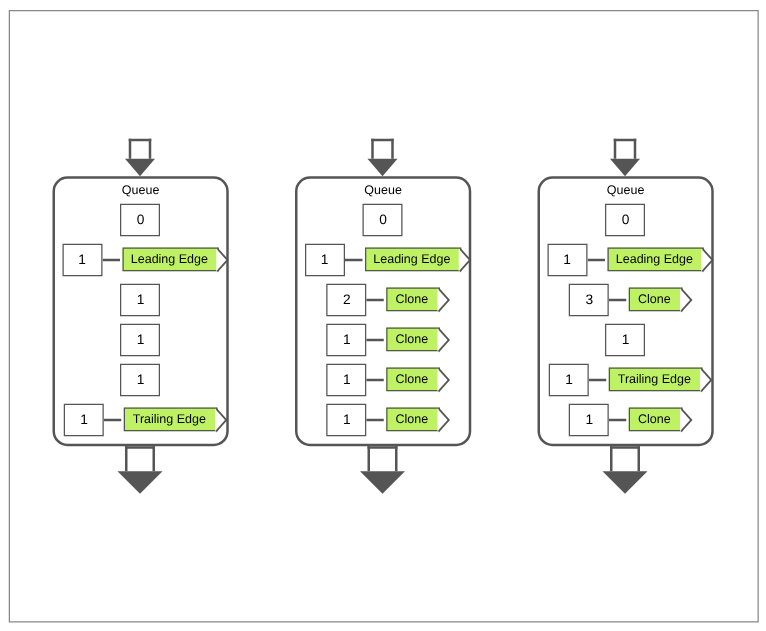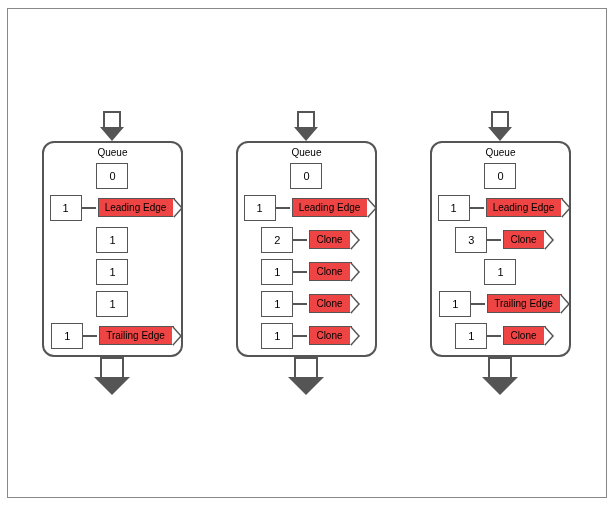--- a/index.html
+++ b/index.html
@@ -104,21 +104,21 @@
     .big-arrow-head {
       width: 0;
       height: 0;
       border-left: 18px solid transparent;
       border-right: 18px solid transparent;
       border-top: 18px solid #555;
     }
     
     .label-box {
       position: relative;
-      background: #ef4444;
+      background: #bef264;
       border: 1.5px solid #555;
       padding: 3px 8px 3px 6px;
       font-size: 10px;
       white-space: nowrap;
       margin-left: 2px;
     }
     .label-box::after {
       content: '';
       position: absolute;
       right: -9px;

